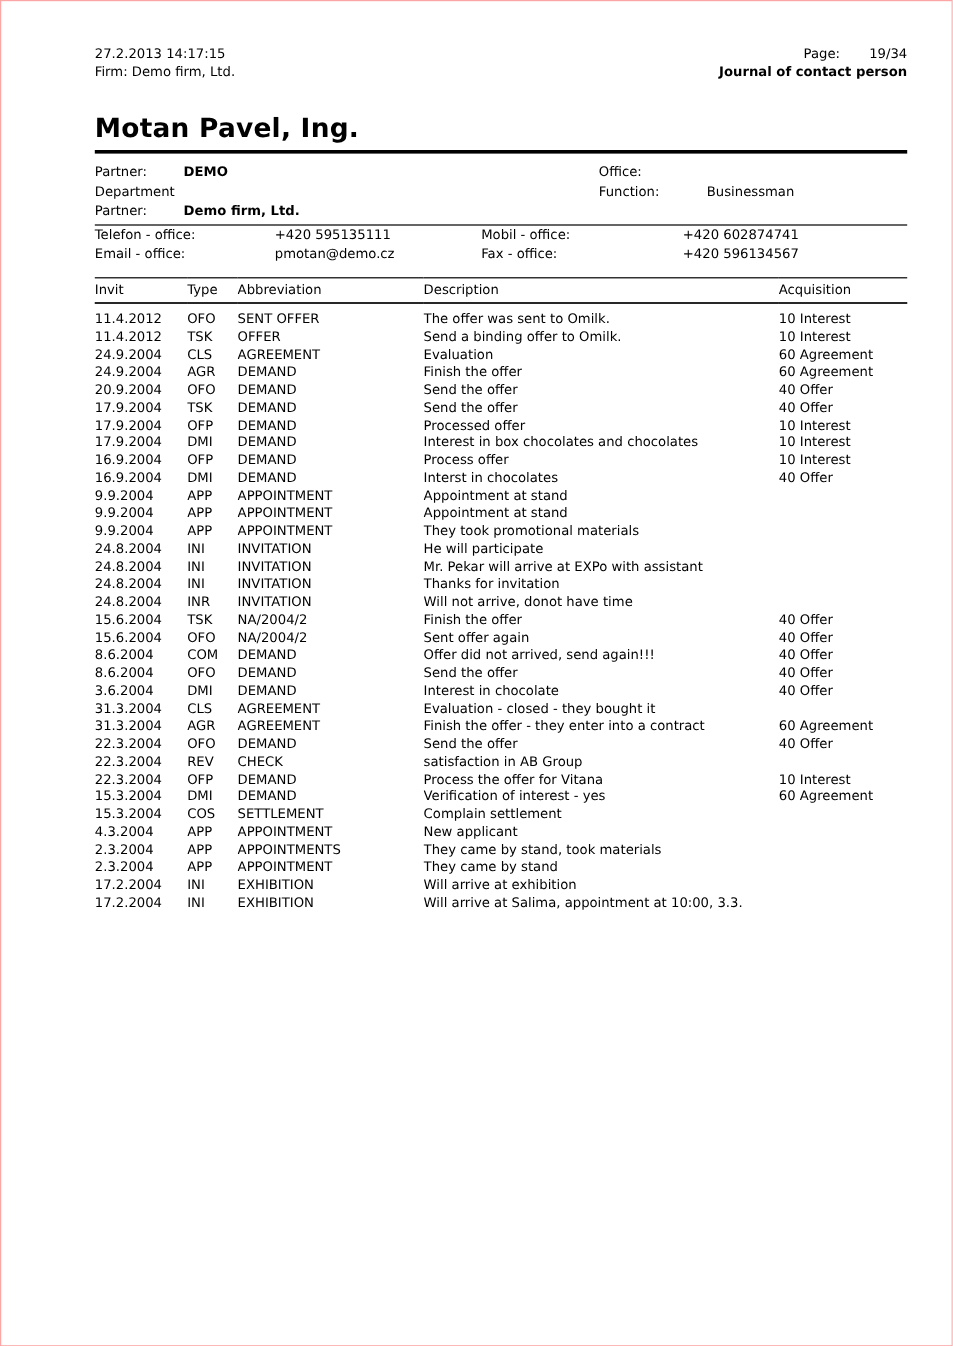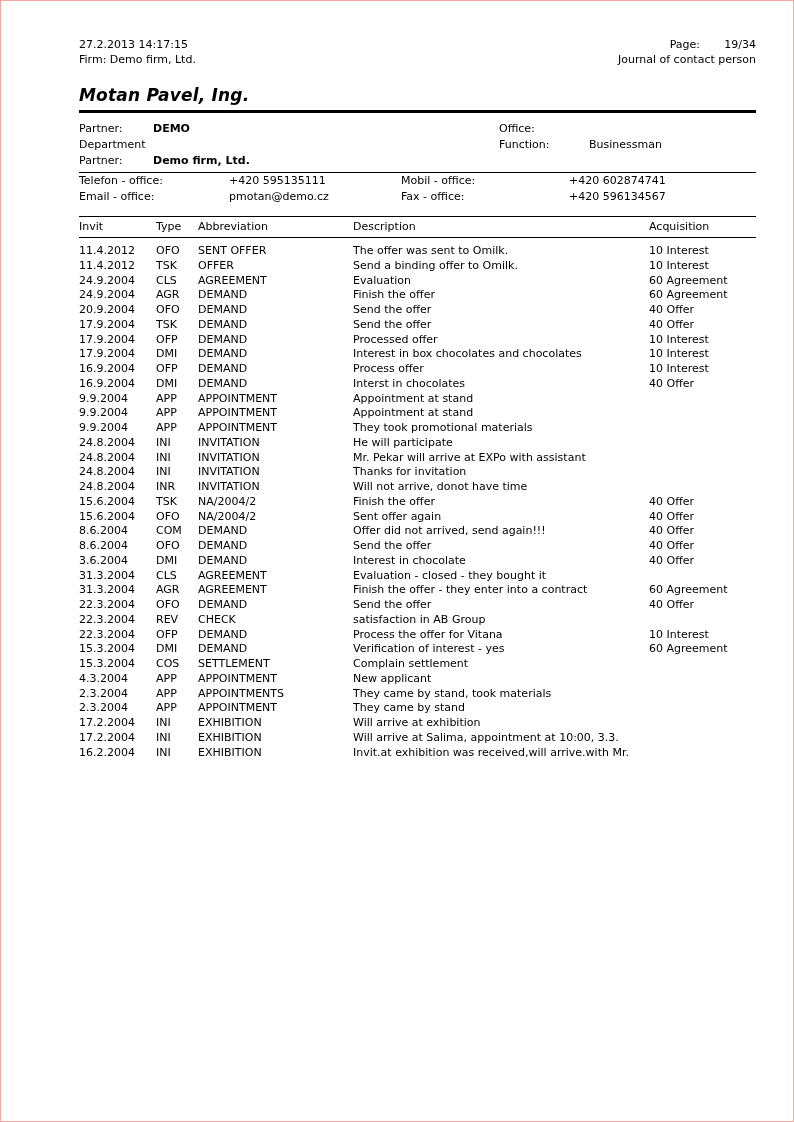--- a/index.html
+++ b/index.html
@@ -16,28 +16,27 @@
     position: absolute;
     left: 78px; top: 36px;
     width: 677px;
   }
   .meta-line {
     display: flex; justify-content: space-between;
     font-size: 11px; line-height: 15px;
   }
   .meta-right { display: flex; }
   .page-num { margin-left: 16px; min-width: 40px; text-align: right; }
-  .report-title { font-weight: normal; }
+  .report-title { font-weight: bold; }
   .person-name {
-    margin-top: 18px;
-    font-size: 17px; font-weight: bold;
+    margin-top: 28px;
+    font-size: 22px; font-weight: bold;
     padding-bottom: 5px;
     border-bottom: 3px solid #000;
     letter-spacing: 0.2px;
-    font-style: italic;
   }
   .details { margin-top: 8px; font-size: 11px; }
   .details-row {
     display: grid;
     grid-template-columns: 74px 346px 90px 1fr;
     line-height: 16px;
   }
   .bold { font-weight: bold; }
   .rule { border-top: 1px solid #000; margin-top: 3px; }
   .addr-title { font-size: 11px; font-weight: bold; margin-top: 7px; margin-bottom: 3px; }
@@ -379,24 +378,17 @@
             <td>Will arrive at exhibition</td>
             <td></td>
           </tr>
           <tr>
             <td>17.2.2004</td>
             <td>INI</td>
             <td>EXHIBITION</td>
             <td>Will arrive at Salima, appointment at 10:00, 3.3.</td>
             <td></td>
           </tr>
-          <tr>
-            <td>16.2.2004</td>
-            <td>INI</td>
-            <td>EXHIBITION</td>
-            <td>Invit.at exhibition was received,will arrive.with Mr.</td>
-            <td></td>
-          </tr>
         </tbody>
     </table>
 
   </div>
 </div>
 
 </body></html>

